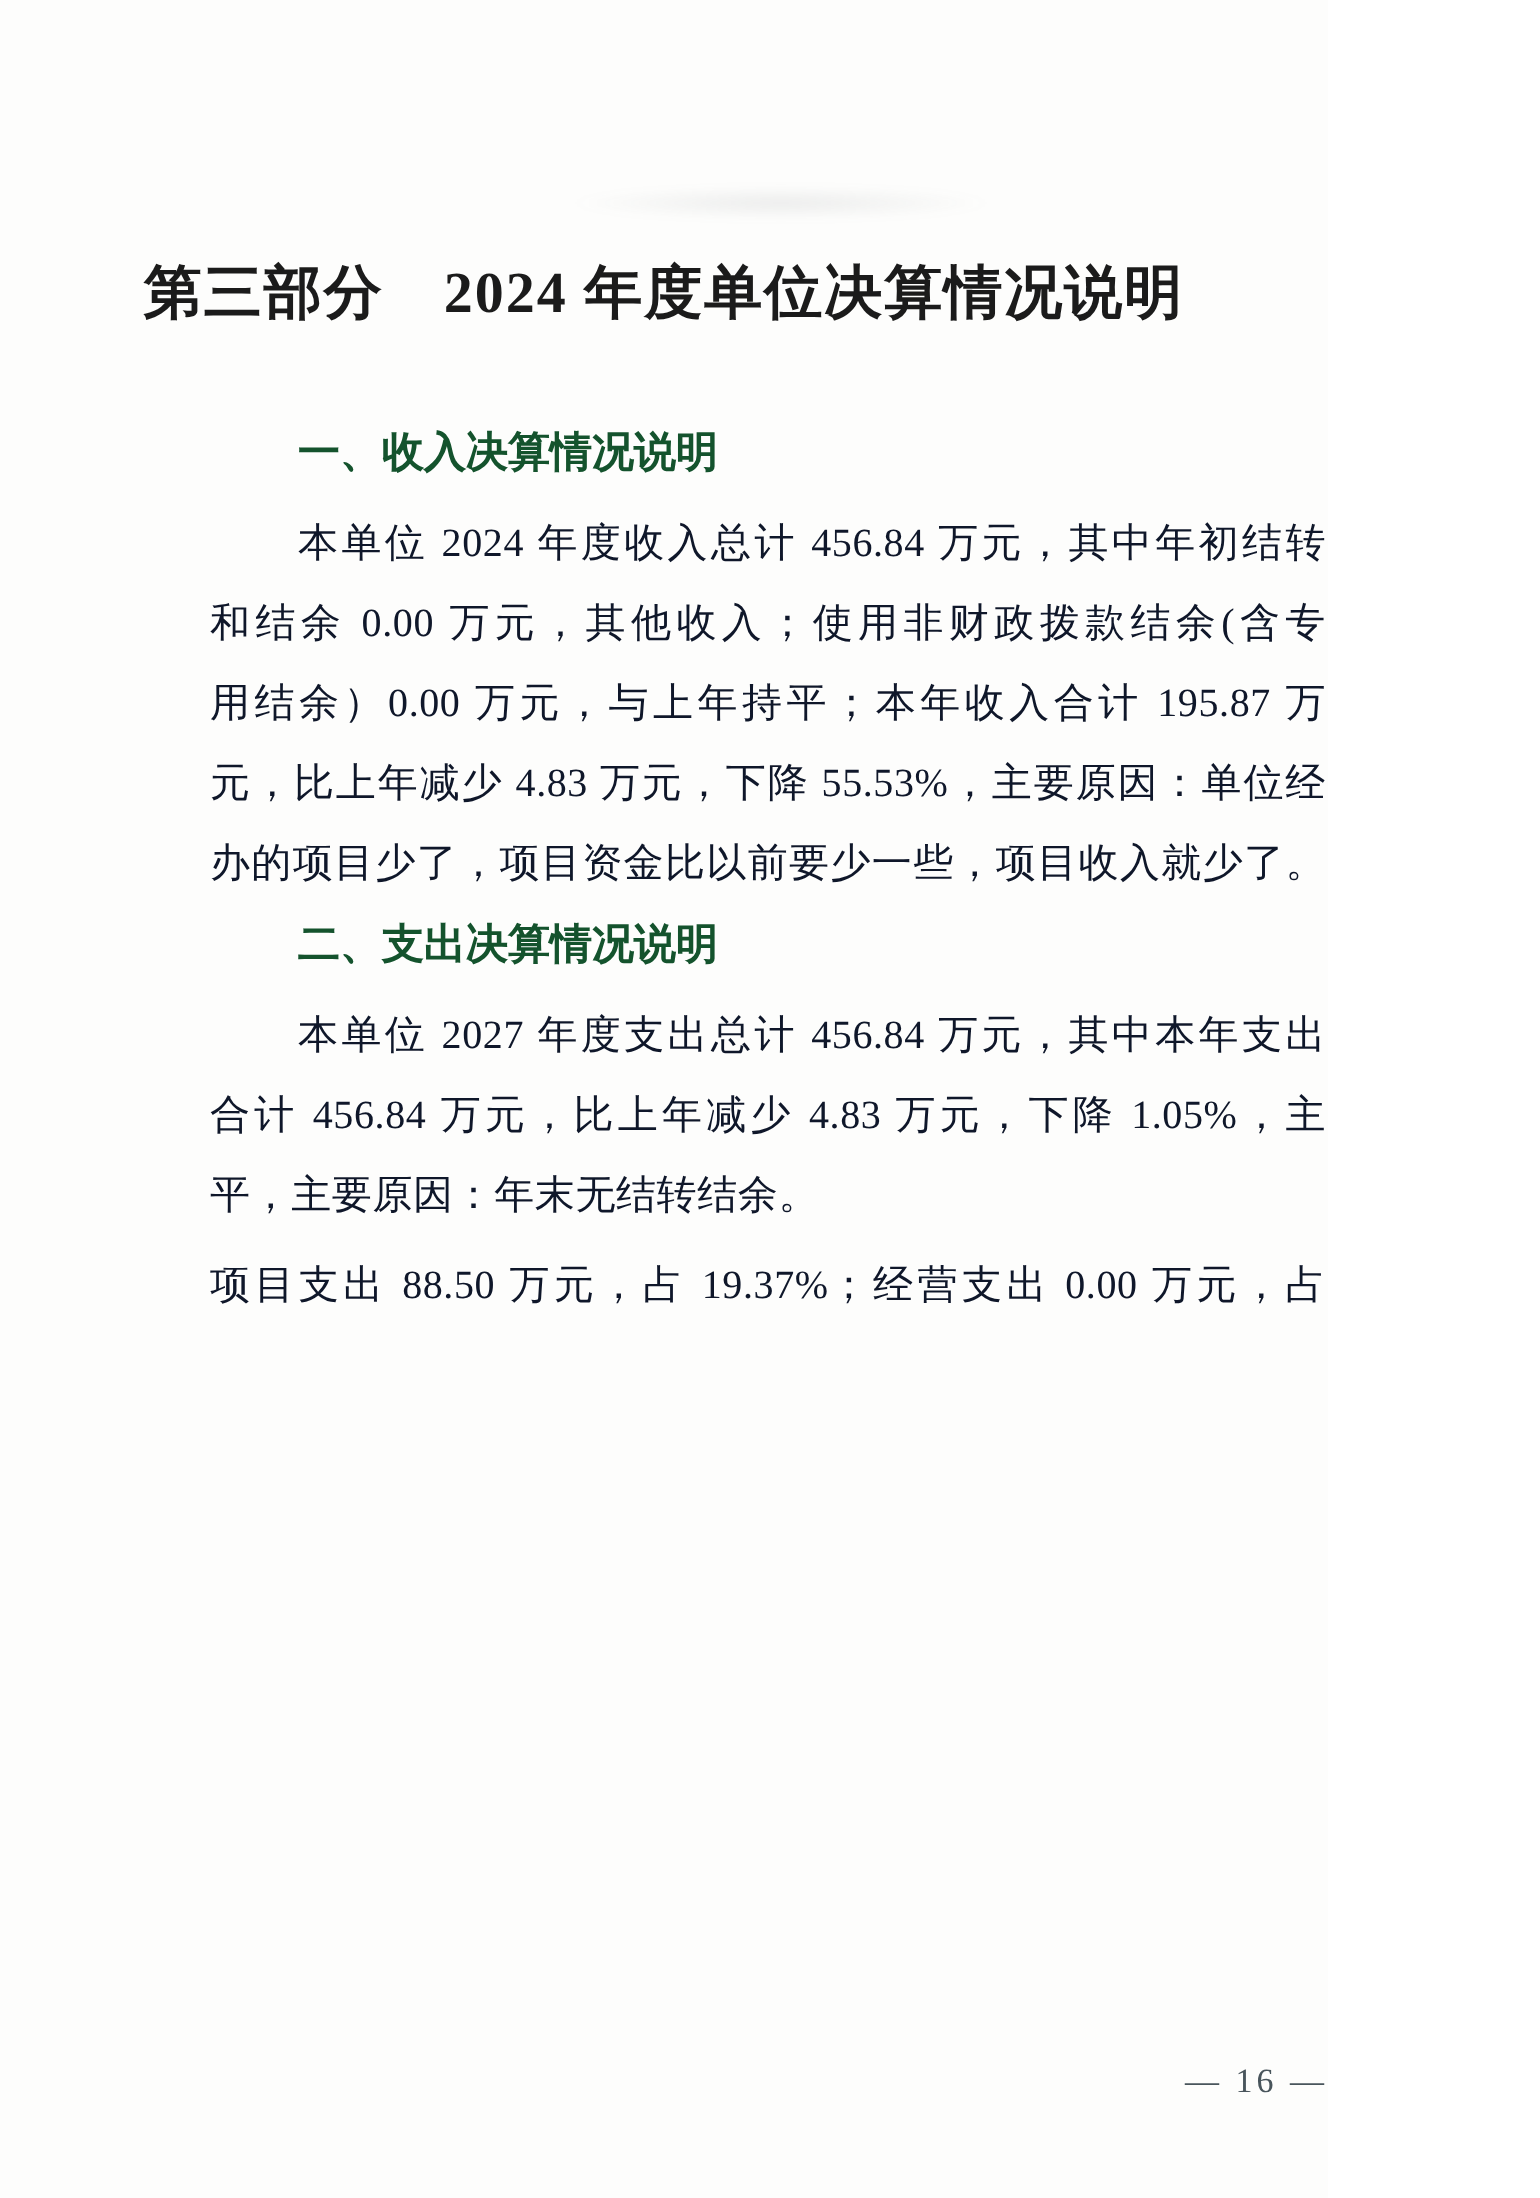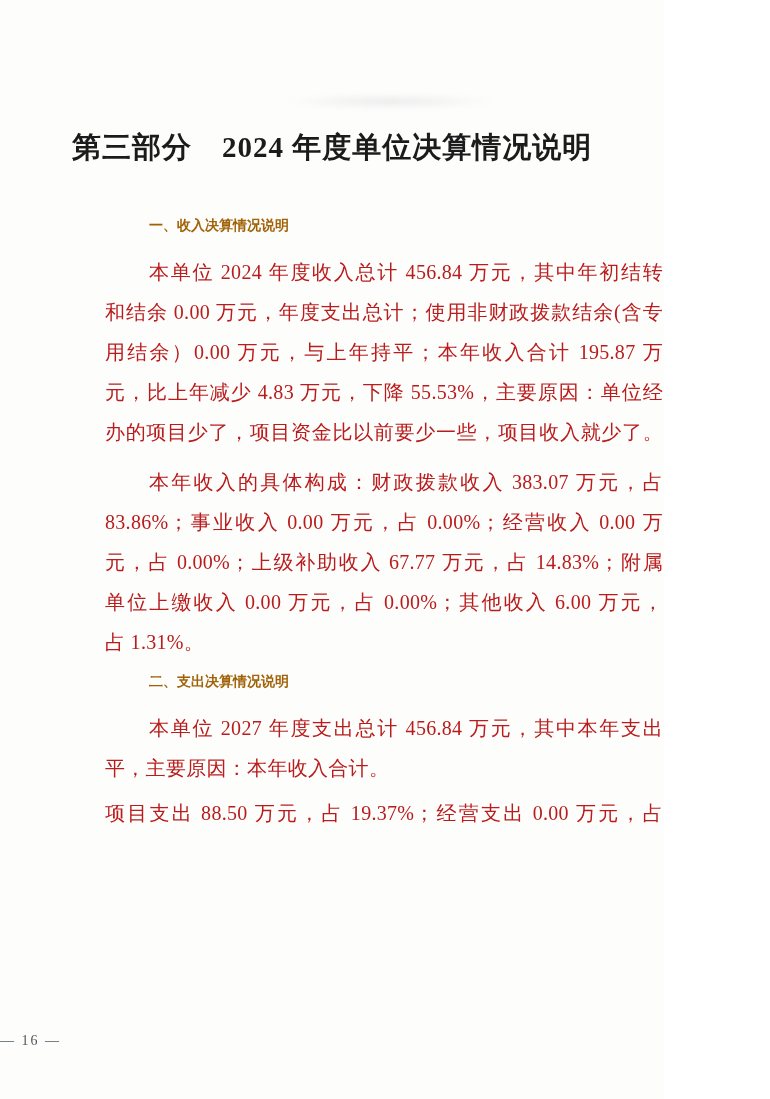--- a/index.html
+++ b/index.html
@@ -35,80 +35,74 @@
   .doc {
     position: absolute;
     top: 206px; left: 105px;
     width: 558px;
   }
   .heading {
     margin: 0 0 6px 0;
     padding-left: 44px;
     font-family: Liberation Serif, serif;
     font-weight: 700;
-    font-size: 14px;
+    font-size: 21px;
     line-height: 40px;
-    color: #a16207;
+    color: #14532d;
   }
   .heading.second { margin-top: 0; }
   .para { margin: 0; }
   .para.gap10 { margin-top: 10px; }
   .para.gap5 { margin-top: 5px; }
   .line {
     font-size: 20px;
     line-height: 40px;
-    color: #b91c1c;
+    color: #0f172a;
     letter-spacing: 0.3px;
   }
   .fill { text-align: justify; text-align-last: justify; }
   .indent { text-indent: 44px; }
   .footer {
     position: absolute;
     top: 1030px; left: 0; right: 0;
-    text-align: left;
-    font-size: 14px;
+    text-align: right;
+    font-size: 17px;
     line-height: 22px;
     letter-spacing: 2px;
     color: #49555c;
   }
 </style>
 </head>
 <body>
 
 <div class="page">
 
   <div class="scan-smudge"></div>
 
   <h1 class="title">第三部分　2024 年度单位决算情况说明</h1>
 
   <div class="doc">
 
     <h2 class="heading">一、收入决算情况说明</h2>
 
     <div class="para">
       <div class="line indent fill">本单位 2024 年度收入总计 456.84 万元，其中年初结转</div>
-      <div class="line fill">和结余 0.00 万元，年度支出总计；使用非财政拨款结余(含专</div>
+      <div class="line fill">和结余 0.00 万元，其他收入；使用非财政拨款结余(含专</div>
       <div class="line fill">用结余）0.00 万元，与上年持平；本年收入合计 195.87 万</div>
       <div class="line fill">元，比上年减少 4.83 万元，下降 55.53%，主要原因：单位经</div>
       <div class="line fill">办的项目少了，项目资金比以前要少一些，项目收入就少了。</div>
     </div>
 
-    <div class="para gap10">
-      <div class="line indent fill">本年收入的具体构成：财政拨款收入 383.07 万元，占</div>
-      <div class="line fill">83.86%；事业收入 0.00 万元，占 0.00%；经营收入 0.00 万</div>
-      <div class="line fill">元，占 0.00%；上级补助收入 67.77 万元，占 14.83%；附属</div>
-      <div class="line fill">单位上缴收入 0.00 万元，占 0.00%；其他收入 6.00 万元，</div>
-      <div class="line">占 1.31%。</div>
-    </div>
 
     <h2 class="heading second">二、支出决算情况说明</h2>
 
     <div class="para">
       <div class="line indent fill">本单位 2027 年度支出总计 456.84 万元，其中本年支出</div>
-      <div class="line">平，主要原因：本年收入合计。</div>
+      <div class="line fill">合计 456.84 万元，比上年减少 4.83 万元，下降 1.05%，主</div>
+      <div class="line">平，主要原因：年末无结转结余。</div>
     </div>
 
     <div class="para gap5">
       <div class="line fill">项目支出 88.50 万元，占 19.37%；经营支出 0.00 万元，占</div>
     </div>
 
   </div>
 
   <div class="footer">— 16 —</div>
 

